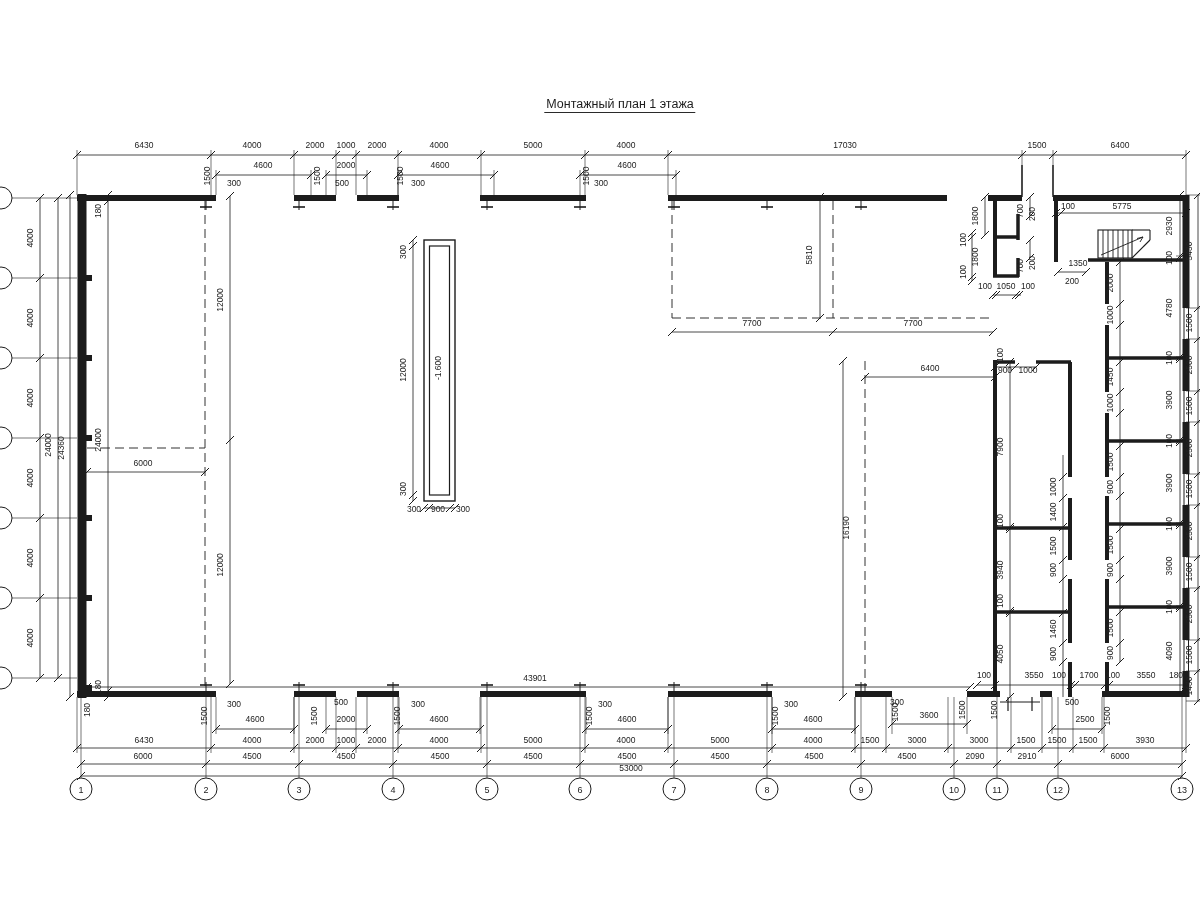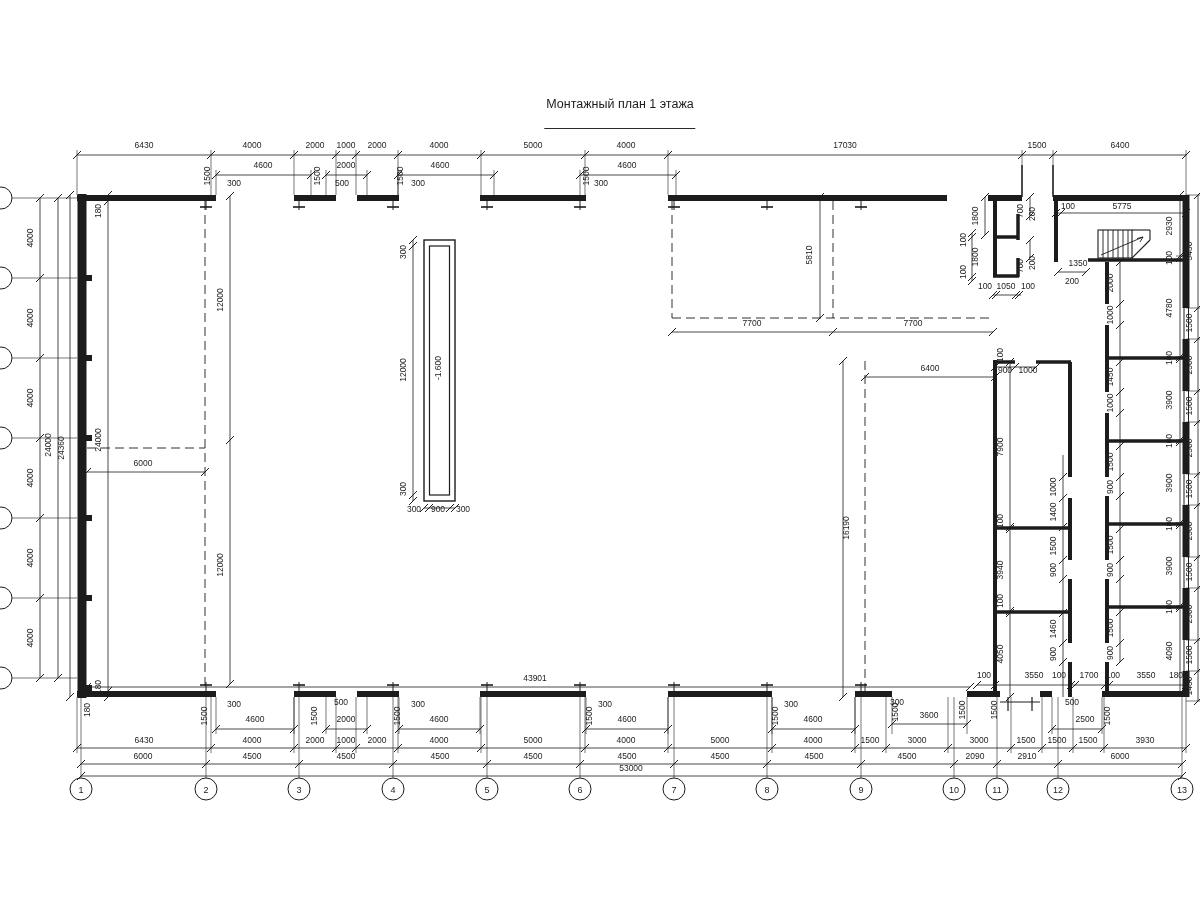--- a/index.html
+++ b/index.html
@@ -1,20 +1,20 @@
 <!DOCTYPE html>
 <html><head>
 <meta charset="utf-8">
 <style>
   html,body{margin:0;padding:0;background:#fff;}
   .sheet{position:relative;width:1200px;height:900px;background:#ffffff;overflow:hidden;
          font-family:"Liberation Sans",sans-serif;}
   .plan-title{position:absolute;top:97px;left:620px;transform:translateX(-50%);
 etc    font-style:italic;font-size:12.5px;color:#1d1d1d;border-bottom:1.2px solid #2a2a2a;
-    padding:0 2px 17px 2px;white-space:nowrap;font-weight:500;}
+    padding:0 2px 1px 2px;white-space:nowrap;font-weight:500;}
   svg{position:absolute;top:0;left:0;}
   svg text{font-family:"Liberation Sans",sans-serif;fill:#222;}
 </style>
 </head>
 <body>
 
 <div class="sheet">
   <div class="plan-title">Монтажный план 1 этажа</div>
   <svg id="plan" width="1200" height="900" viewBox="0 0 1200 900">
       <g>

